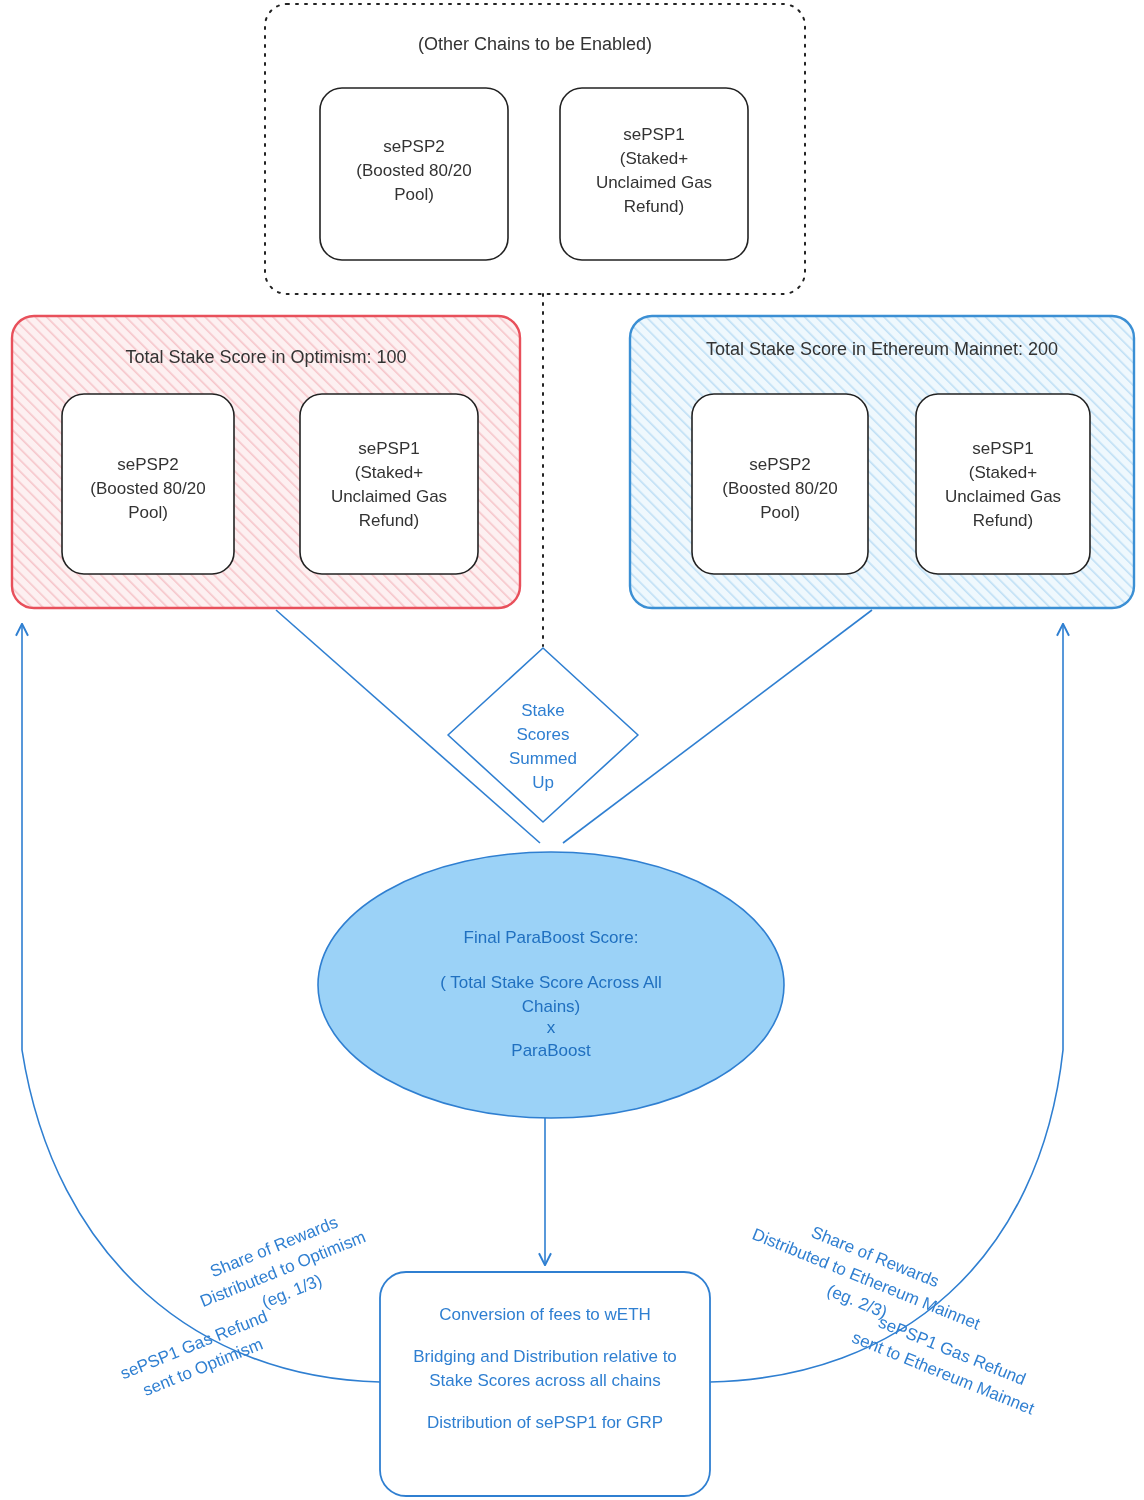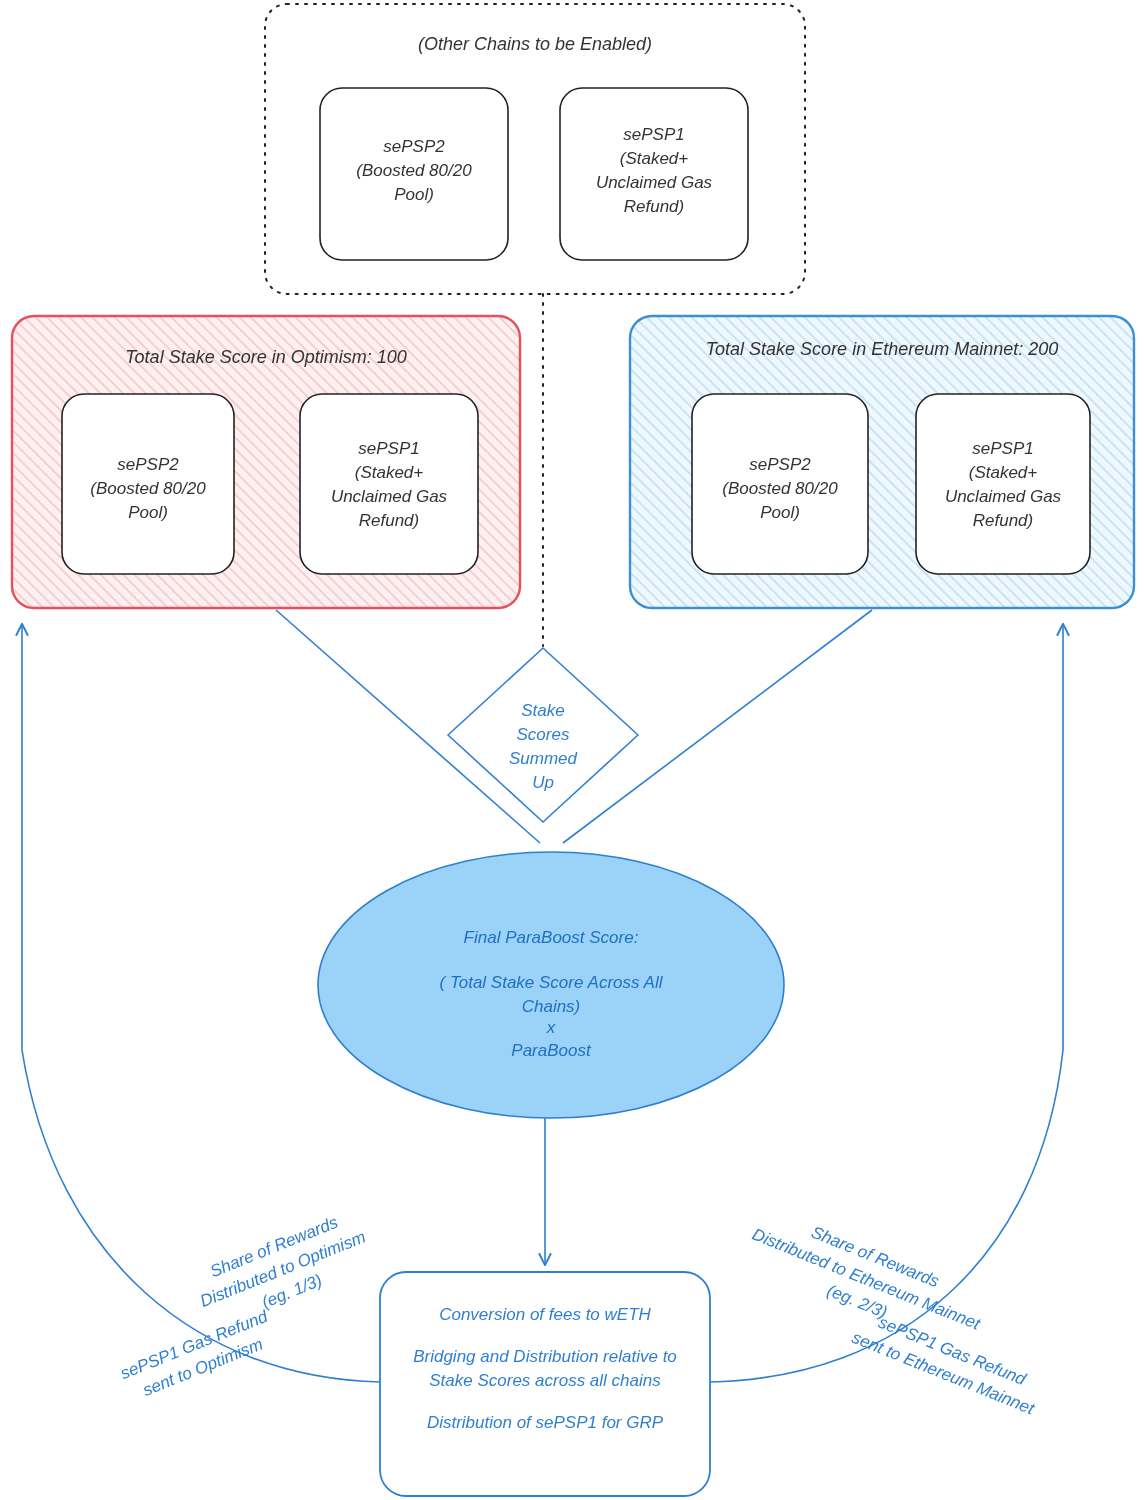--- a/index.html
+++ b/index.html
@@ -10,21 +10,20 @@
   body {
     width: 1144px;
     height: 1500px;
     font-family: "Liberation Sans", sans-serif;
     overflow: hidden;
   }
   #stage {
     position: relative;
     width: 1032px;
     height: 1500px;
-    font-style: italic;
   }
   svg#diagram {
     position: absolute;
     top: 0;
     left: 0;
     width: 1144px;
     height: 1500px;
   }
   .node-text {
     font-family: "Liberation Sans", sans-serif;

